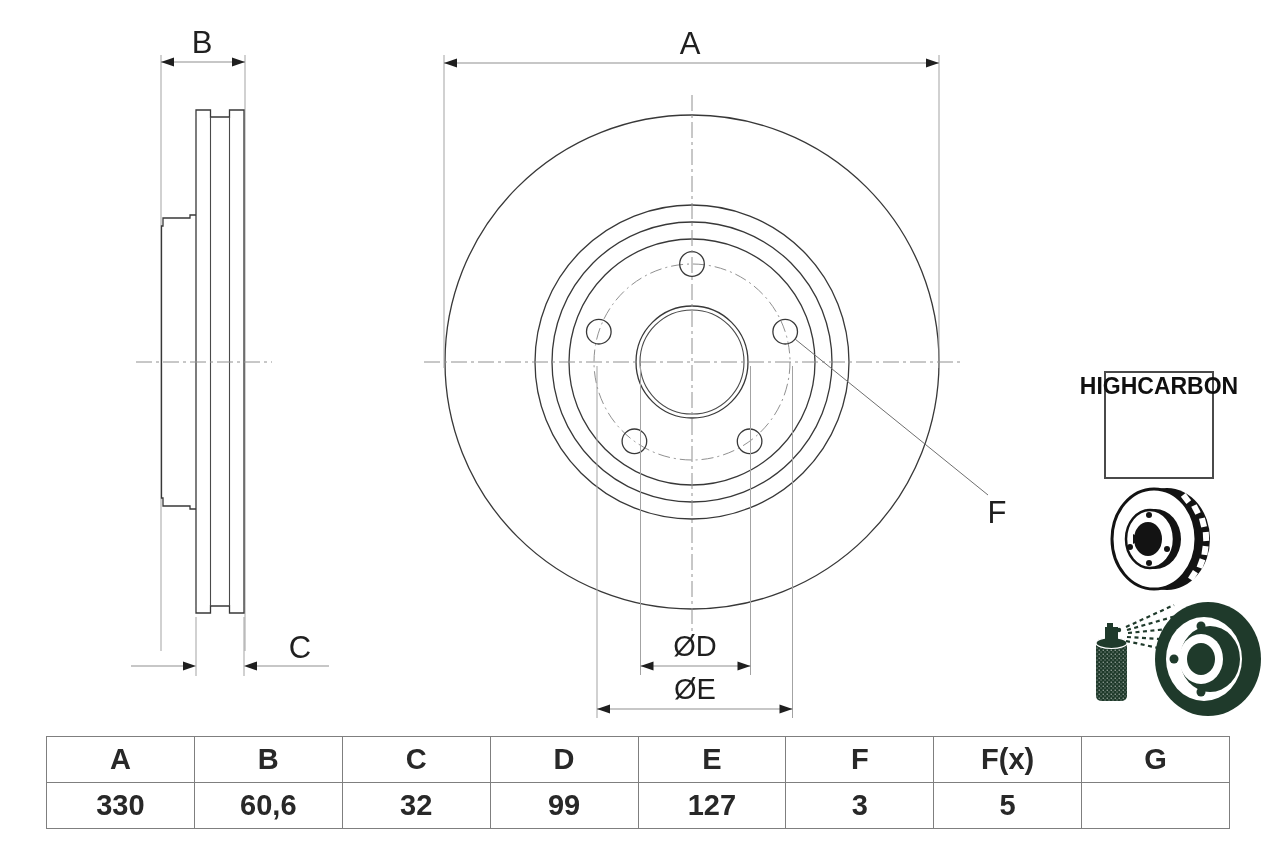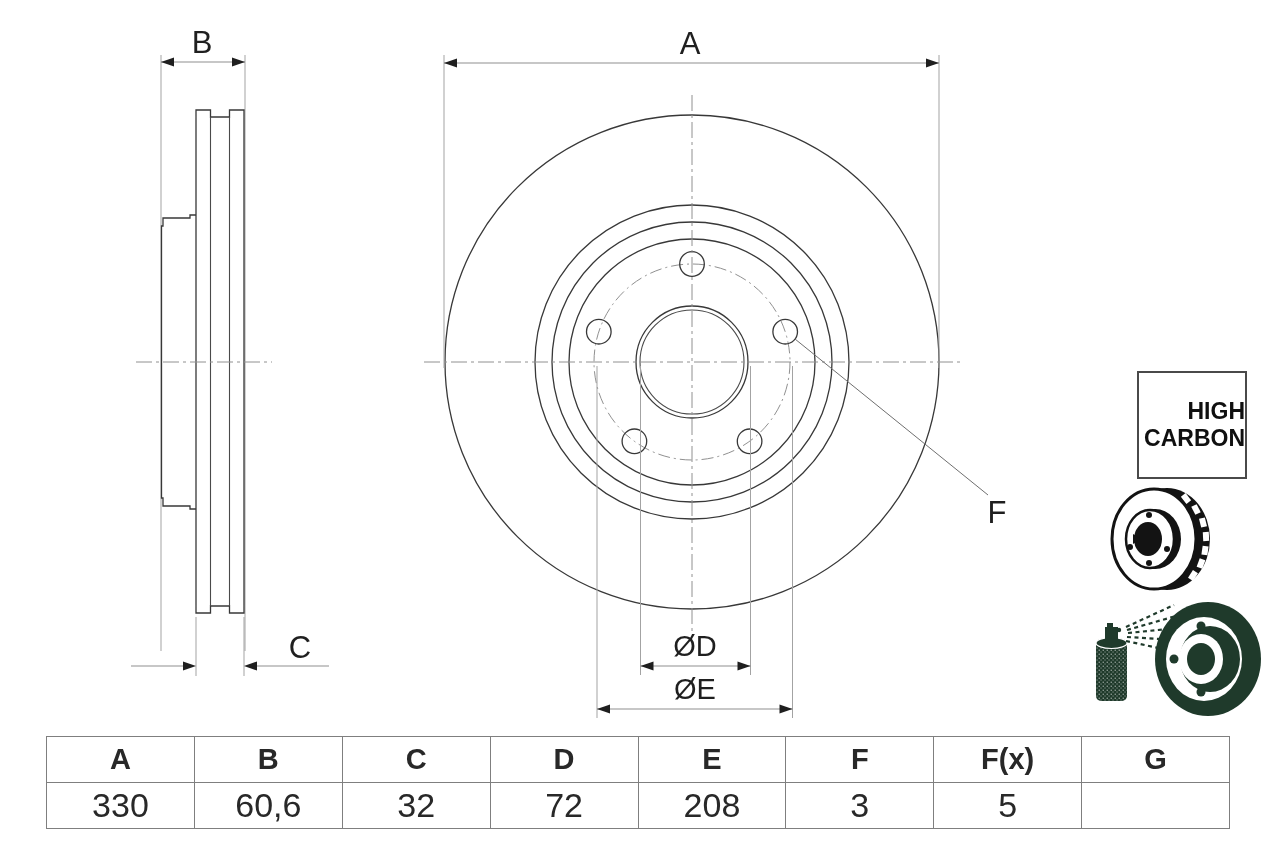--- a/index.html
+++ b/index.html
@@ -15,35 +15,35 @@
   .ln-dim{stroke:#8f8f8f;stroke-width:1.2;fill:none;}
   .ln-center{stroke:#909090;stroke-width:1;fill:none;stroke-dasharray:16 4 3 4;}
   .ln-boltcircle{stroke:#909090;stroke-width:1;fill:none;stroke-dasharray:12 4 2 4;}
   .ln-leader{stroke:#6f6f6f;stroke-width:1;fill:none;}
   .arrow{fill:#1f1f1f;stroke:none;}
   .dim-label{font:400 31px "Liberation Sans", sans-serif;fill:#1f1f1f;}
   .dim-label-sm{font:400 29px "Liberation Sans", sans-serif;fill:#1f1f1f;}
 
   
   .badge{position:absolute;left:1104px;top:371px;width:106px;height:104px;
-         border:2px solid #4a4a4a;background:#ffffff;display:flex;flex-direction:column;
-         align-items:flex-end;justify-content:center;text-align:center;
-         font:700 23px/1.18 "Liberation Sans", sans-serif;color:#101010;letter-spacing:0px;margin-left:33px;}
+         border:2px solid #4a4a4a;background:#ffffff;display:flex;flex-direction:row;
+         align-items:flex-start;justify-content:center;text-align:center;
+         font:700 23px/1.18 "Liberation Sans", sans-serif;color:#101010;letter-spacing:0px;}
 
   .icon-disc{position:absolute;left:1107px;top:485px;}
   .icon-spray{position:absolute;left:1086px;top:597px;}
 
   
   table.dim-table{position:absolute;left:46px;top:736px;width:1184px;border-collapse:collapse;
         table-layout:fixed;background:#ffffff;}
   table.dim-table th, table.dim-table td{
         border:1.4px solid #7f7f7f;height:45px;text-align:center;vertical-align:middle;
         font-family:"Liberation Sans", sans-serif;color:#282828;padding:0;}
   table.dim-table th{font-size:29px;font-weight:700;}
-  table.dim-table td{font-size:34px;font-weight:400;}
+  table.dim-table td{font-size:29px;font-weight:700;}
 </style>
 </head>
 <body>
 
 <div class="page">
 
   <svg class="drawing" width="1280" height="730" viewBox="0 0 1280 730">
 
     <g>
 
@@ -219,22 +219,22 @@
         <th>F</th>
         <th>F(x)</th>
         <th>G</th>
       </tr>
     </thead>
     <tbody>
       <tr>
         <td>330</td>
         <td>60,6</td>
         <td>32</td>
-        <td>72</td>
-        <td>208</td>
+        <td>99</td>
+        <td>127</td>
         <td>3</td>
         <td>5</td>
         <td></td>
       </tr>
     </tbody>
   </table>
 
 </div>
 
 </body></html>

